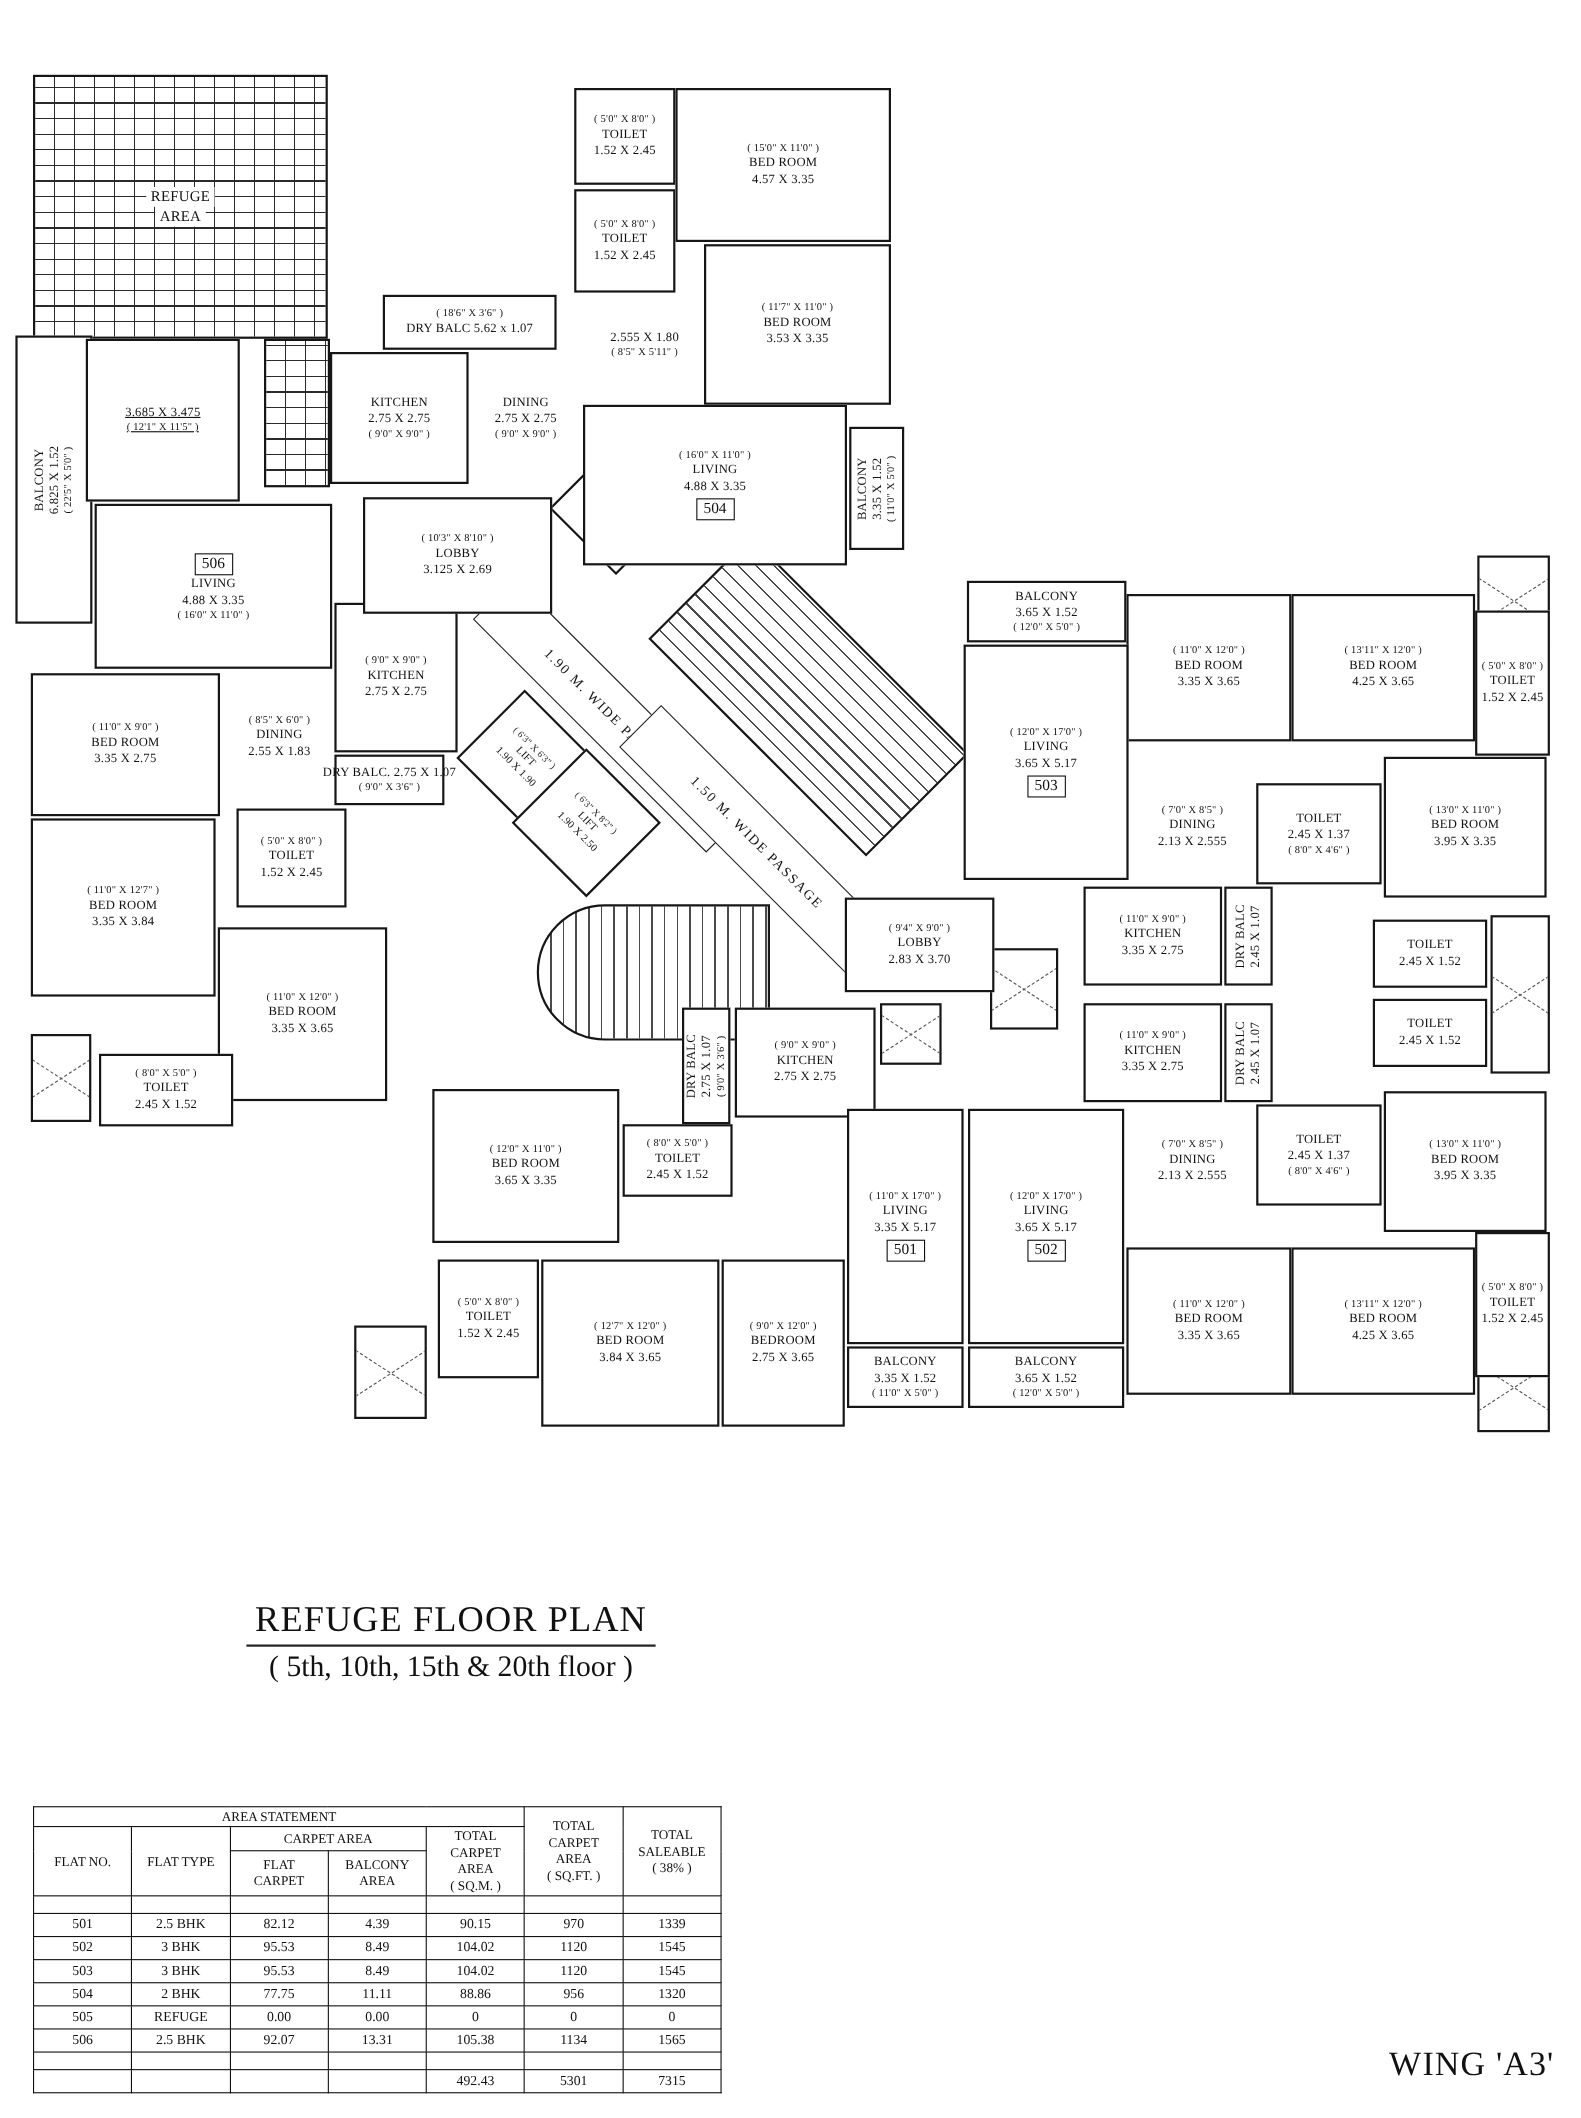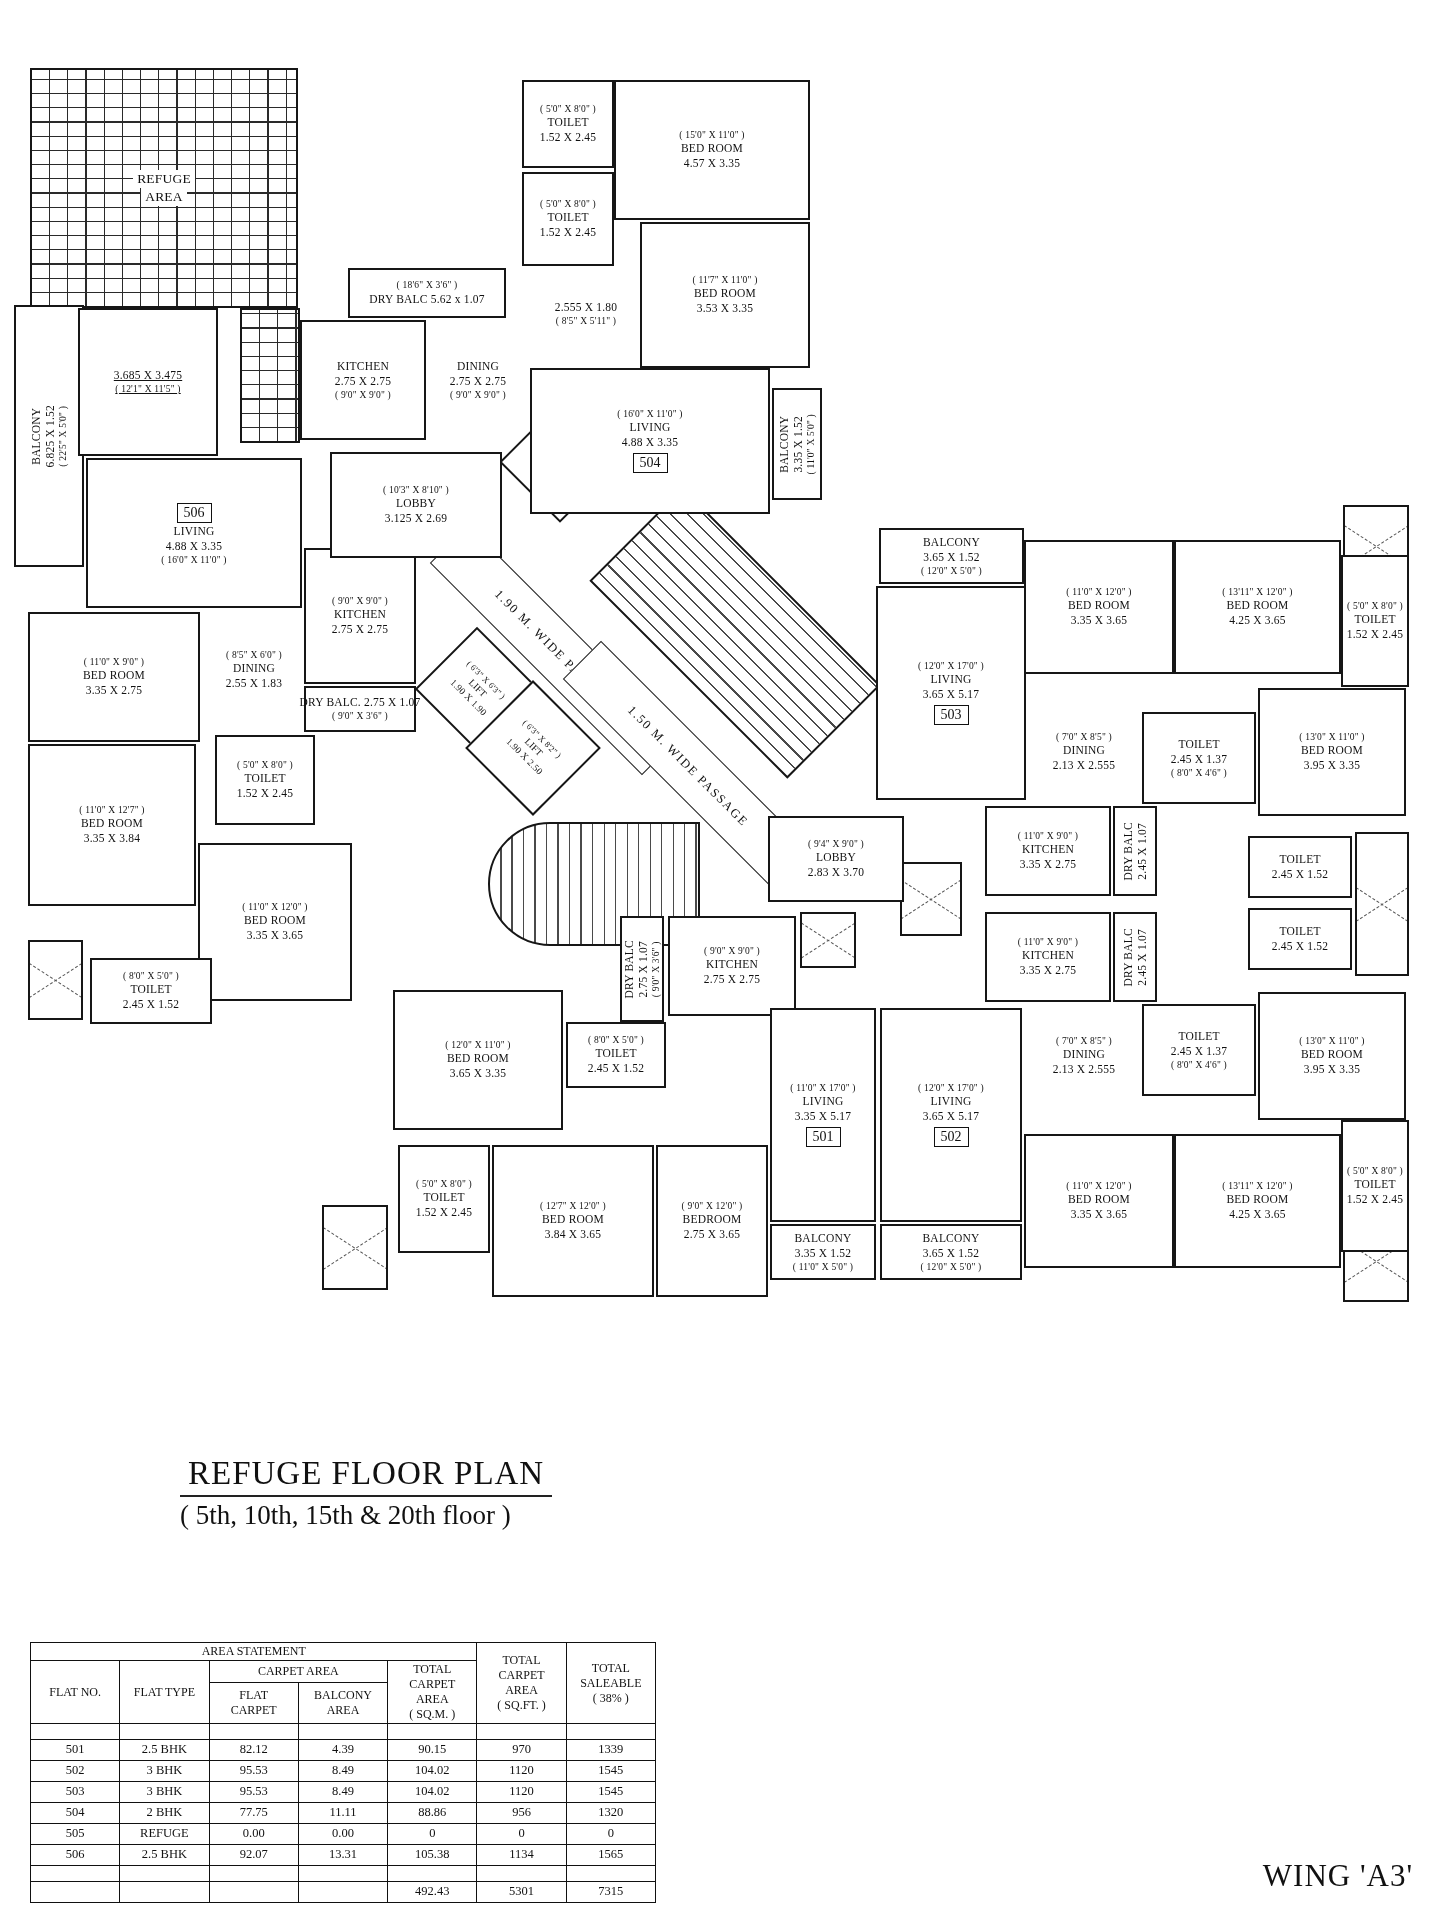--- a/index.html
+++ b/index.html
@@ -21,21 +21,21 @@
   .band{border:1.5px solid #222;background:#fff;}
   .band .ln{font-size:12.5px;letter-spacing:1.6px;}
   .lift{border:2px solid #161616;background:#fff;}
   .lift .ln{font-size:9.5px;} .lift .imp{font-size:8.5px;}
   .shaft{border:2px solid #161616;background:#fff;overflow:hidden;}
   .xline{position:absolute;left:-12%;top:50%;width:124%;border-top:1.5px dashed #555;}
   .x1{transform:rotate(33deg);} .x2{transform:rotate(-33deg);}
   .vtext .inner{transform:rotate(-90deg);display:flex;flex-direction:column;align-items:center;line-height:1.25;}
   .flatno{border:1.6px solid #111;padding:0 6px;margin:3px 0 1px 0;font-size:14px;background:#fff;}
   
-  #title-block{position:absolute;left:180px;top:1455px;width:460px;}
+  #title-block{position:absolute;left:180px;top:1455px;width:460px;text-align:center;}
   #plan-title{font-size:33px;letter-spacing:1px;border-bottom:2px solid #222;
               display:inline-block;padding:0 8px 3px 8px;}
   #plan-subtitle{font-size:27px;margin-top:3px;}
   
   #area-table-wrap{position:absolute;left:30px;top:1642px;width:626px;}
   table{border-collapse:collapse;width:100%;table-layout:fixed;}
   td,th{border:1.2px solid #111;font-weight:normal;text-align:center;vertical-align:middle;
         font-size:12px;padding:1px 2px;white-space:pre-line;line-height:1.25;
         font-family:"Liberation Serif", serif;}
   tr.blank td{height:13px;}
@@ -123,21 +123,21 @@
       <div class="plan-item room" style="left: 304px; top: 548px; width: 112px; height: 136px;">
         <div class="ln imp">( 9'0" X 9'0" )</div>
         <div class="ln">KITCHEN</div>
         <div class="ln">2.75 X 2.75</div>
       </div>
       <div class="plan-item label" style="left: 206px; top: 615px; width: 96px; height: 110px;">
         <div class="ln imp">( 8'5" X 6'0" )</div>
         <div class="ln">DINING</div>
         <div class="ln">2.55 X 1.83</div>
       </div>
-      <div class="plan-item room" style="left: 304px; top: 686px; width: 112px; height: 46px;">
+      <div class="plan-item room" style="left: 304px; top: 686px; width: 100px; height: 46px;">
         <div class="ln">DRY BALC. 2.75 X 1.07</div>
         <div class="ln imp">( 9'0" X 3'6" )</div>
       </div>
       <div class="plan-item room" style="left: 28px; top: 612px; width: 172px; height: 130px;">
         <div class="ln imp">( 11'0" X 9'0" )</div>
         <div class="ln">BED ROOM</div>
         <div class="ln">3.35 X 2.75</div>
       </div>
       <div class="plan-item room" style="left: 215px; top: 735px; width: 100px; height: 90px;">
         <div class="ln imp">( 5'0" X 8'0" )</div>

